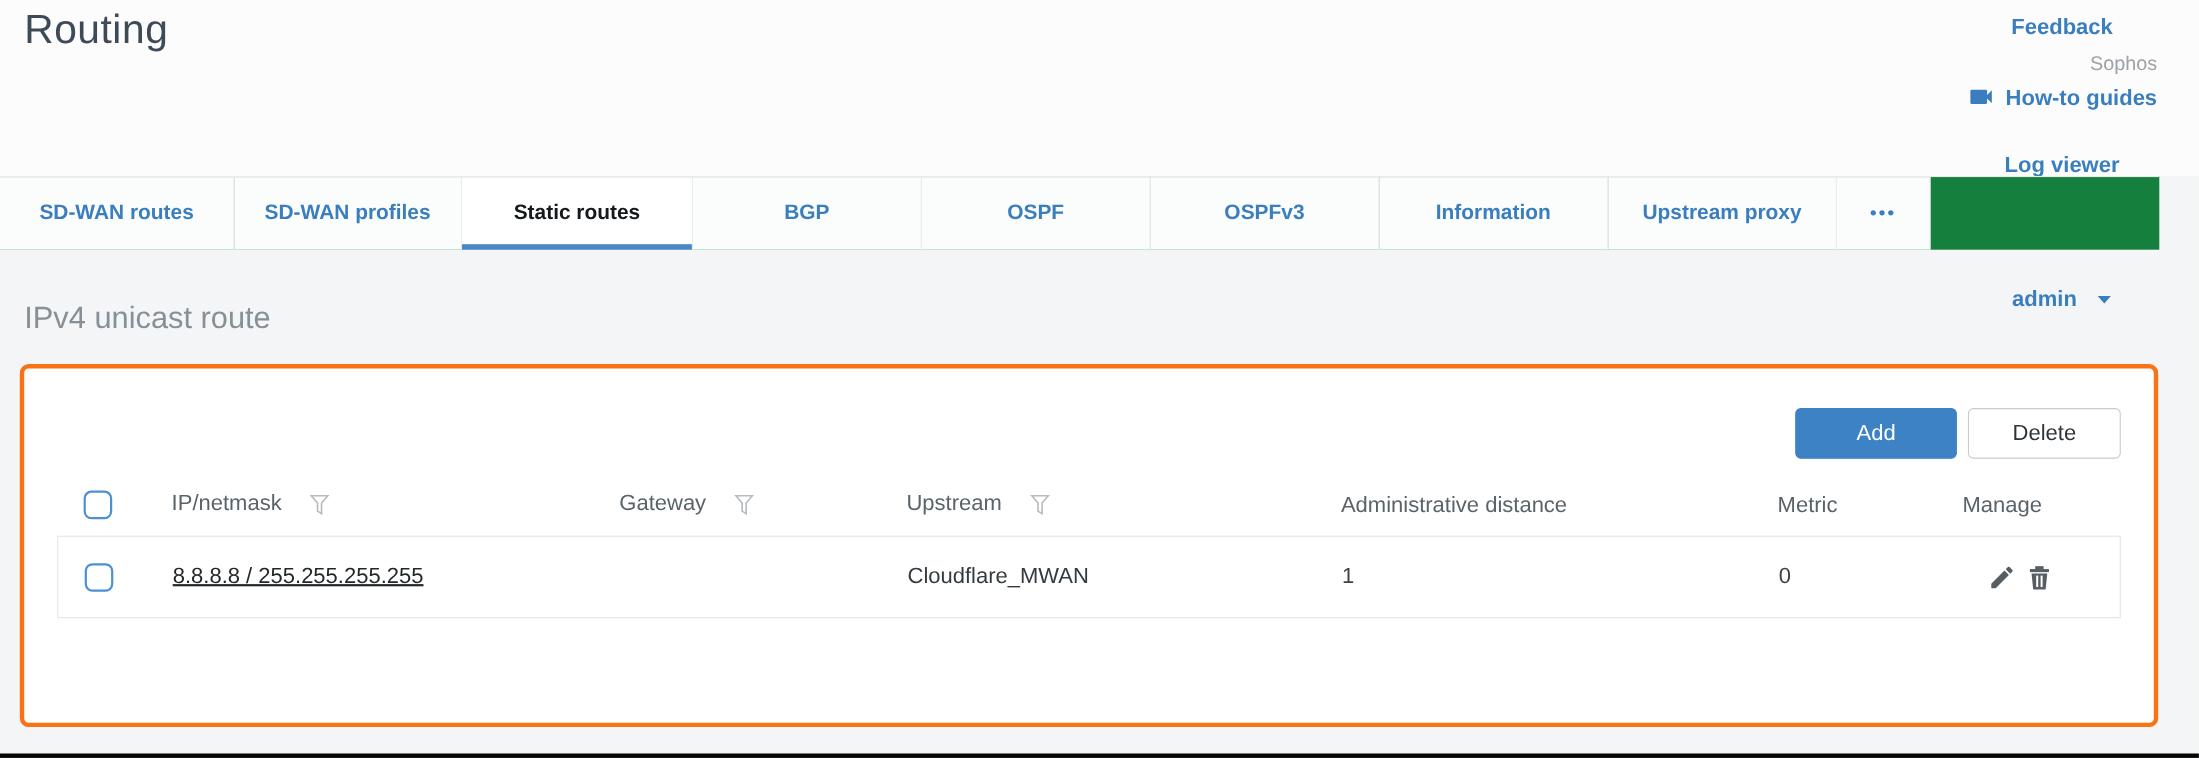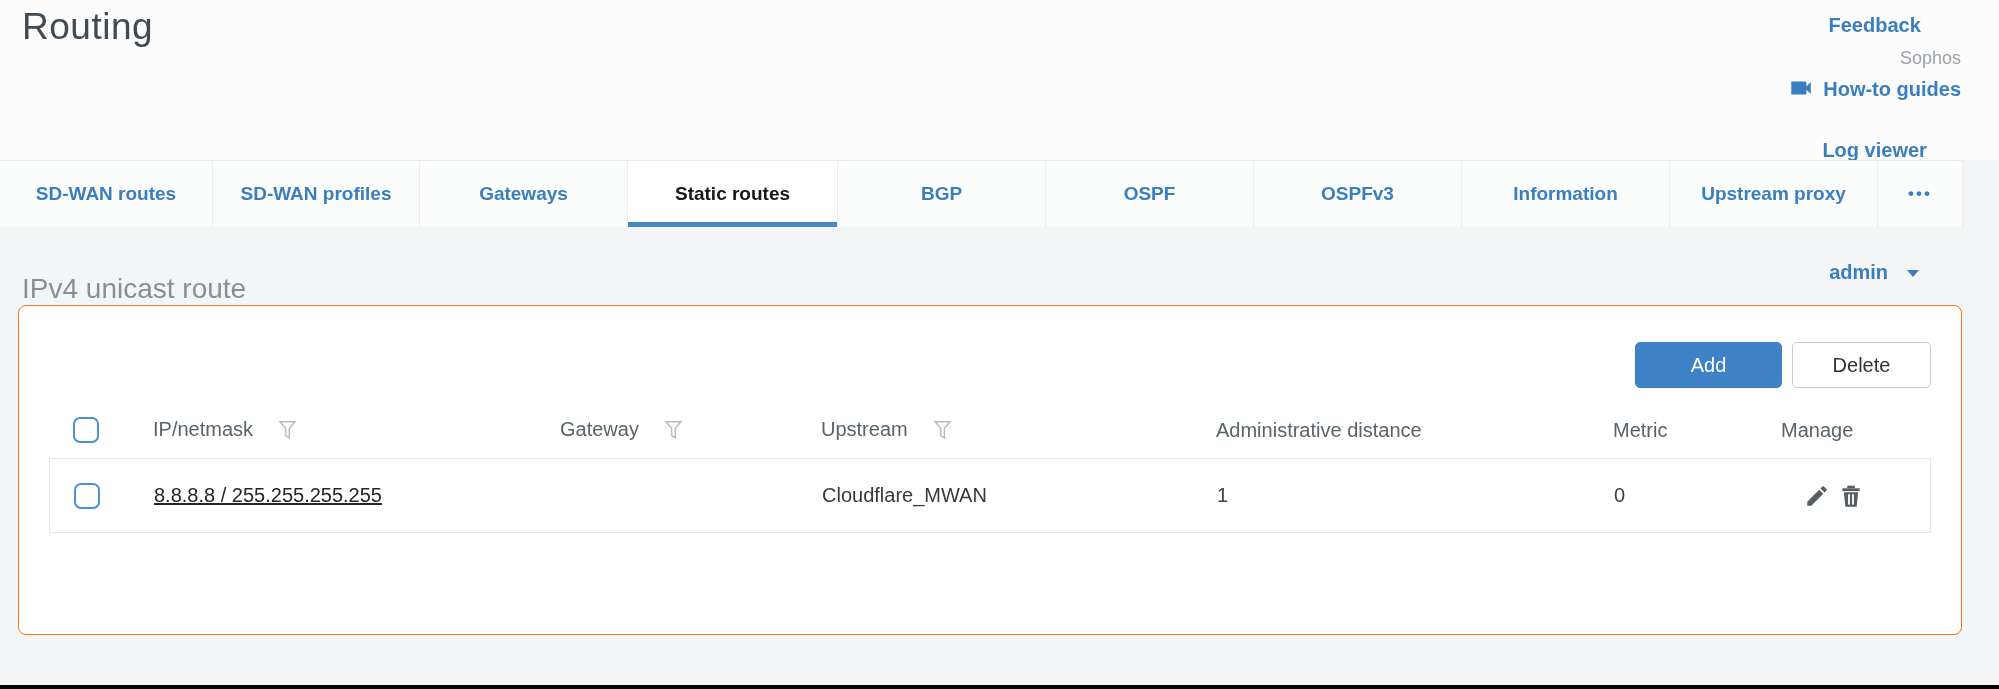--- a/index.html
+++ b/index.html
@@ -23,22 +23,22 @@
          border-right:1px solid #ececec; font-size:19px; font-weight:700; color:#3a7ebe;
          cursor:pointer; position:relative; background:#fbfcfc; }
   .tab.w1{width:213px}.tab.w{width:208px}.tab.w2{width:207px}.tab.w3{width:210px}
   .tab.active { background:#ffffff; color:#15191c; }
   .tab.active::after { content:""; position:absolute; left:0; bottom:0; width:100%; height:5px; background:#4889c5; }
   .tab-overflow { width:85px; font-size:17px; letter-spacing:2px; border-right:1px solid #ececec; }
 
   
   .content { position:absolute; top:227px; left:0; width:100%; padding:0 18px; }
   .section-heading { margin:46px 0 0 4px; font-size:28px; font-weight:400; color:#879096; }
-  .card { width:1944px; height:330px; background:#ffffff;
-          border:1px solid #f97316; border-radius:8px; padding:0 30px; }
+  .card { margin-top:26px; width:1944px; height:330px; background:#ffffff;
+          border:4px solid #f97316; border-radius:8px; padding:0 30px; }
 
   .btn-row { display:flex; justify-content:flex-end; gap:10px; margin-top:36px; }
   .btn { height:46px; border-radius:5px; font-size:20px; font-weight:400; cursor:pointer;
          display:flex; align-items:center; justify-content:center; }
   .btn-add { width:147px; background:#3d82c4; border:1px solid #3d82c4; color:#ffffff; }
   .btn-delete { width:139px; background:#ffffff; border:1px solid #c7cbce; color:#2d3338; }
 
   .grid { display:grid; grid-template-columns:104px 407px 261px 395px 397px 168px 1fr; align-items:center; }
   .thead { margin-top:14px; height:56px; color:#59636a; font-size:20px; }
   .th { display:flex; align-items:flex-start; gap:24px; }
@@ -82,21 +82,20 @@
             </svg>
         </span>
       </span>
     </div>
     <div class="brand-label">Sophos</div>
   </div>
 
   <div class="tabbar">
     <div class="tab w1">SD-WAN routes</div>
     <div class="tab w2">SD-WAN profiles</div>
-    <div class="tab w">Gateways</div>
     <div class="tab w3 active">Static routes</div>
     <div class="tab w">BGP</div>
     <div class="tab w">OSPF</div>
     <div class="tab w">OSPFv3</div>
     <div class="tab w">Information</div>
     <div class="tab w">Upstream proxy</div>
     <div class="tab tab-overflow">•••</div>
   </div>
 
   <div class="content">

